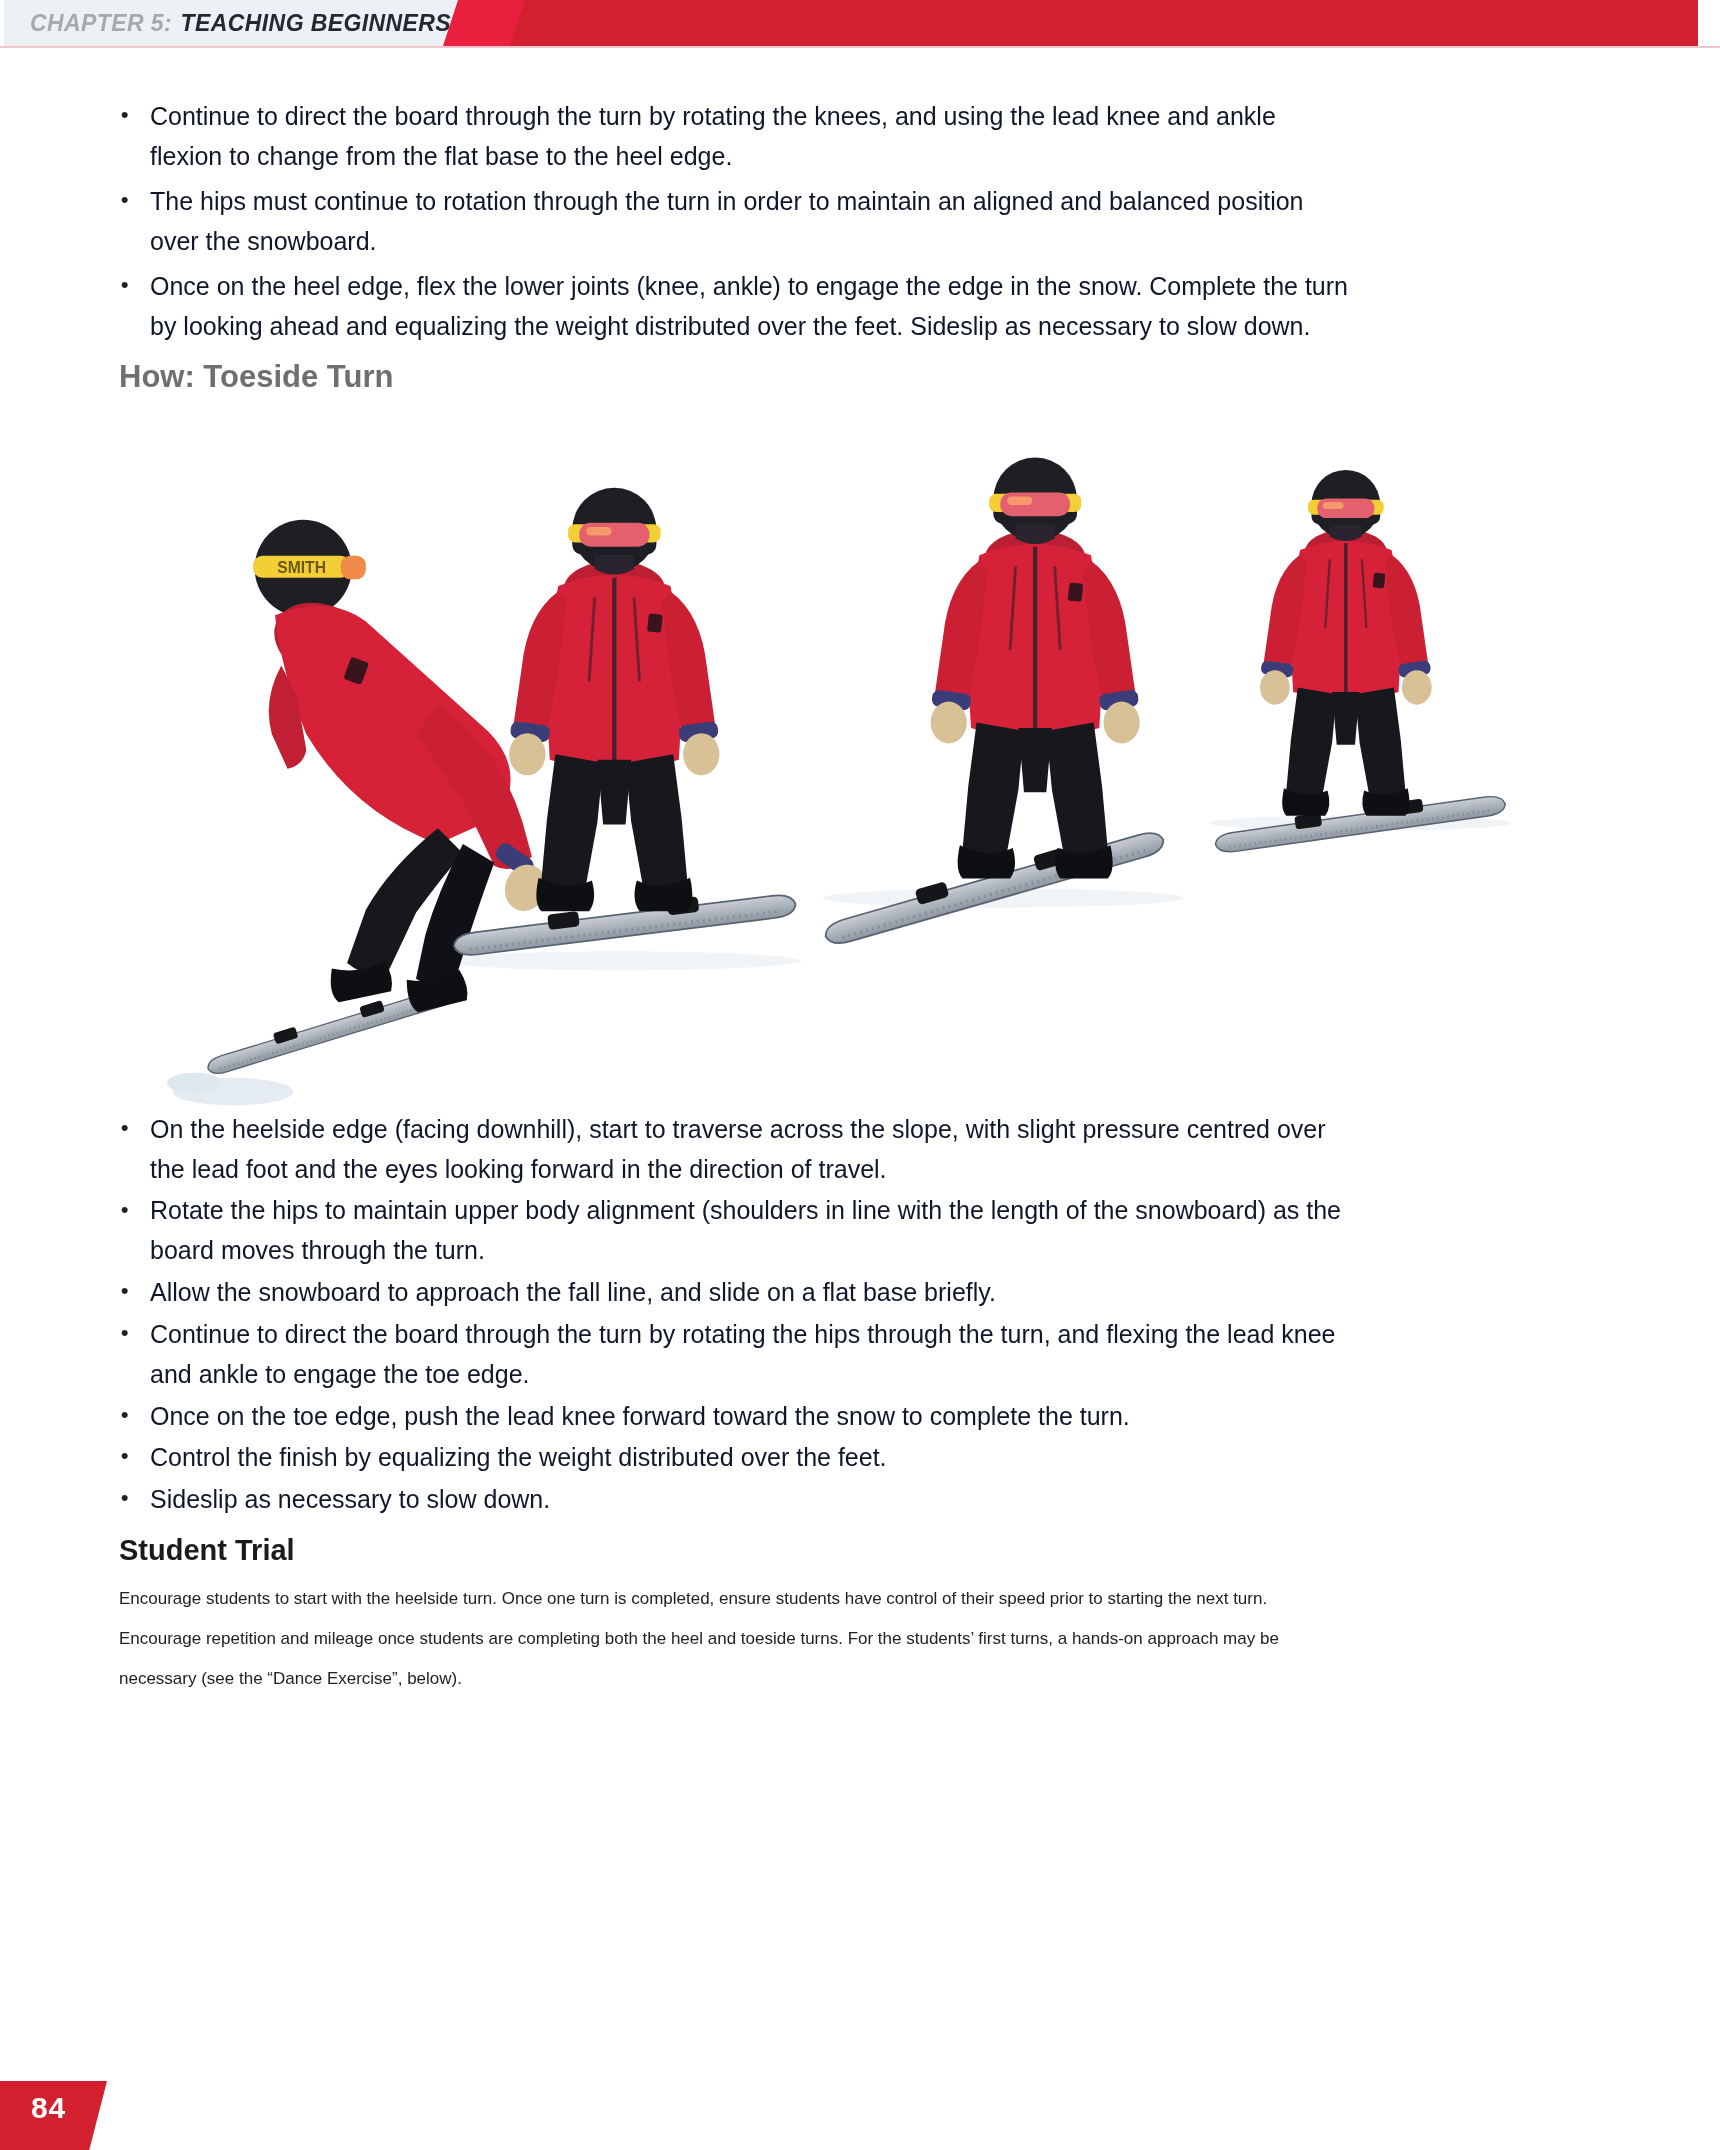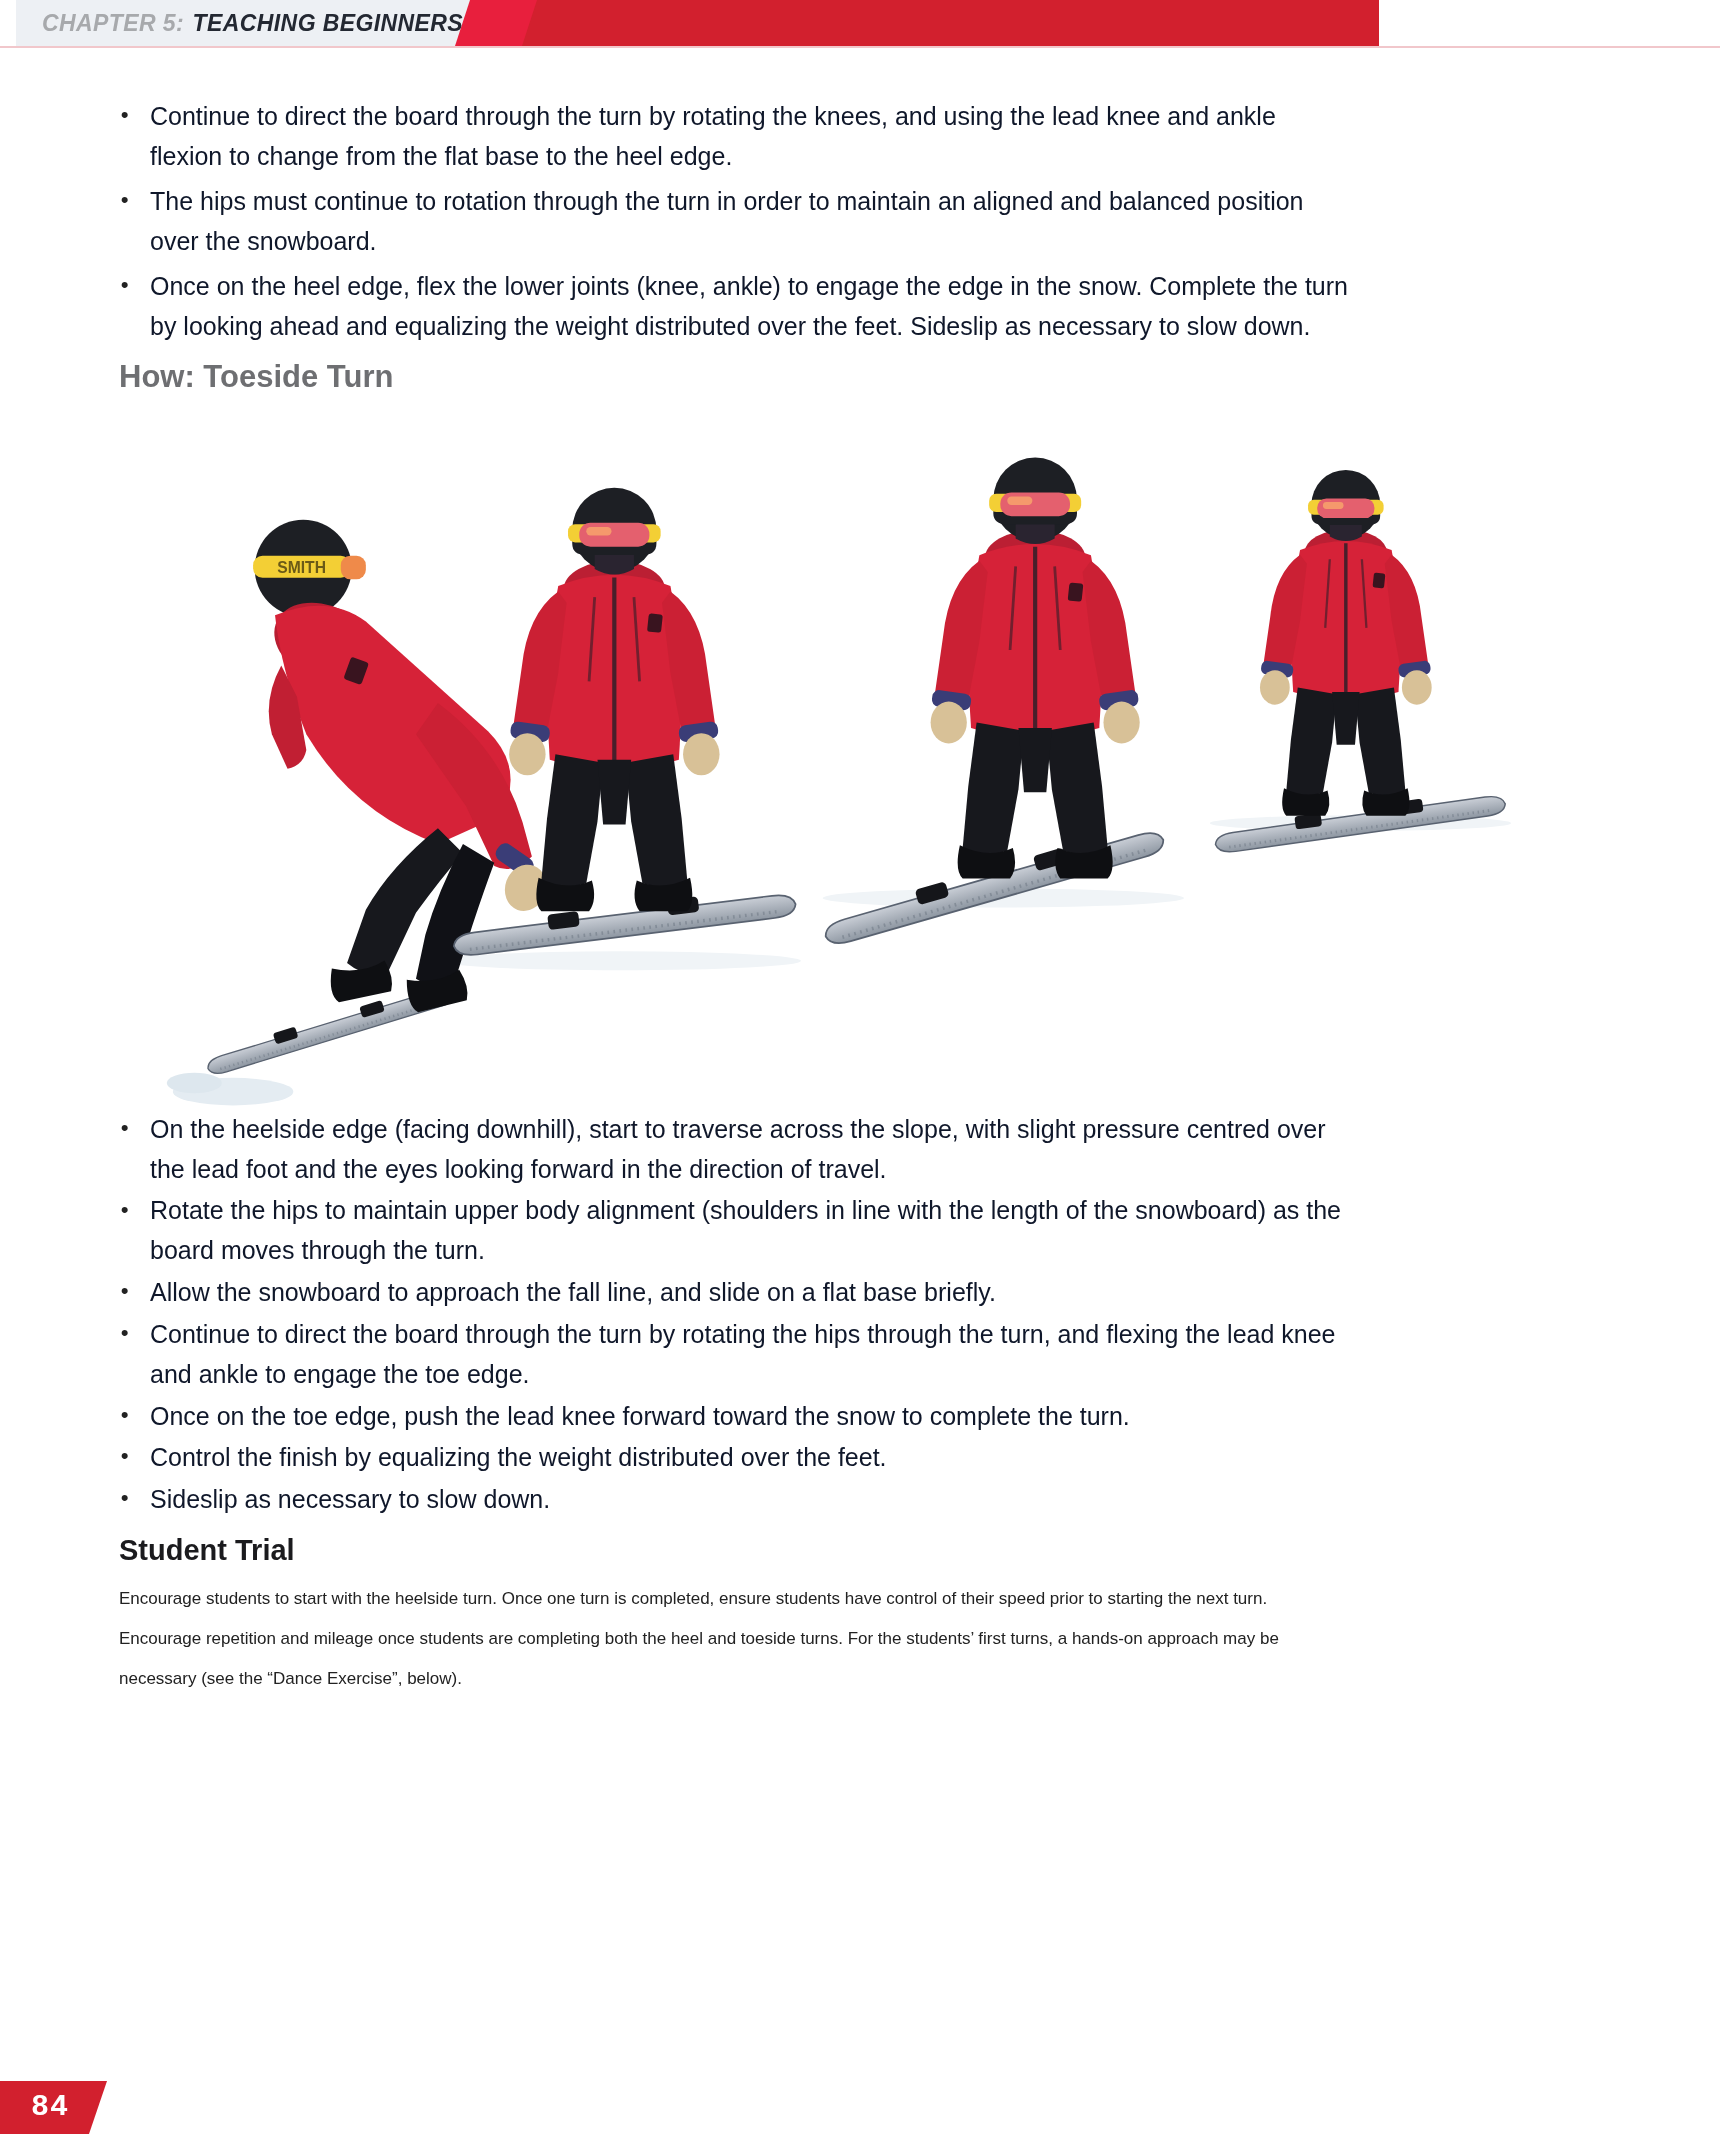--- a/index.html
+++ b/index.html
@@ -6,21 +6,21 @@
   body{
     position:relative;
     width:1721px;height:2151px;
     background:#ffffff;
     font-family:"Liberation Sans", sans-serif;
     color:#212121;
     overflow:hidden;
   }
   
   .header{
-    position:absolute;top:0;left:16px;width:1363px;height:46px;
+    position:absolute;top:0;left:4px;width:1694px;height:46px;
     background:#edf0f4;
   }
   .header-red-main{
     position:absolute;top:0;left:0;width:100%;height:100%;
     background:#d2202e;
     clip-path:polygon(517px 0, 1721px 0, 1721px 100%, 502px 100%);
   }
   .header-red-bright{
     position:absolute;top:0;left:0;width:100%;height:100%;
     background:#e81f3d;
@@ -66,24 +66,23 @@
     font-size:29px;font-weight:700;color:#1b1b1e;line-height:34px;
   }
   p.student-par{
     margin:12px 0 0 0;
     font-size:17px;line-height:40px;color:#222;
   }
   .list2{margin-top:12px;}
 
   
   .page-badge{
-    position:absolute;left:0;top:2081px;width:107px;height:53px;
+    position:absolute;left:0;top:2081px;width:107px;height:70px;
     background:#d2202e;
     clip-path:polygon(0 0, 107px 0, 89px 100%, 0 100%);
-    font-family:Liberation Mono, monospace;
   }
   .page-badge span{
     display:block;padding-left:31px;line-height:53px;
     color:#ffffff;font-size:30px;font-weight:700;letter-spacing:0.9px;
   }
 </style>
 </head>
 <body>
 
 <div class="header">

